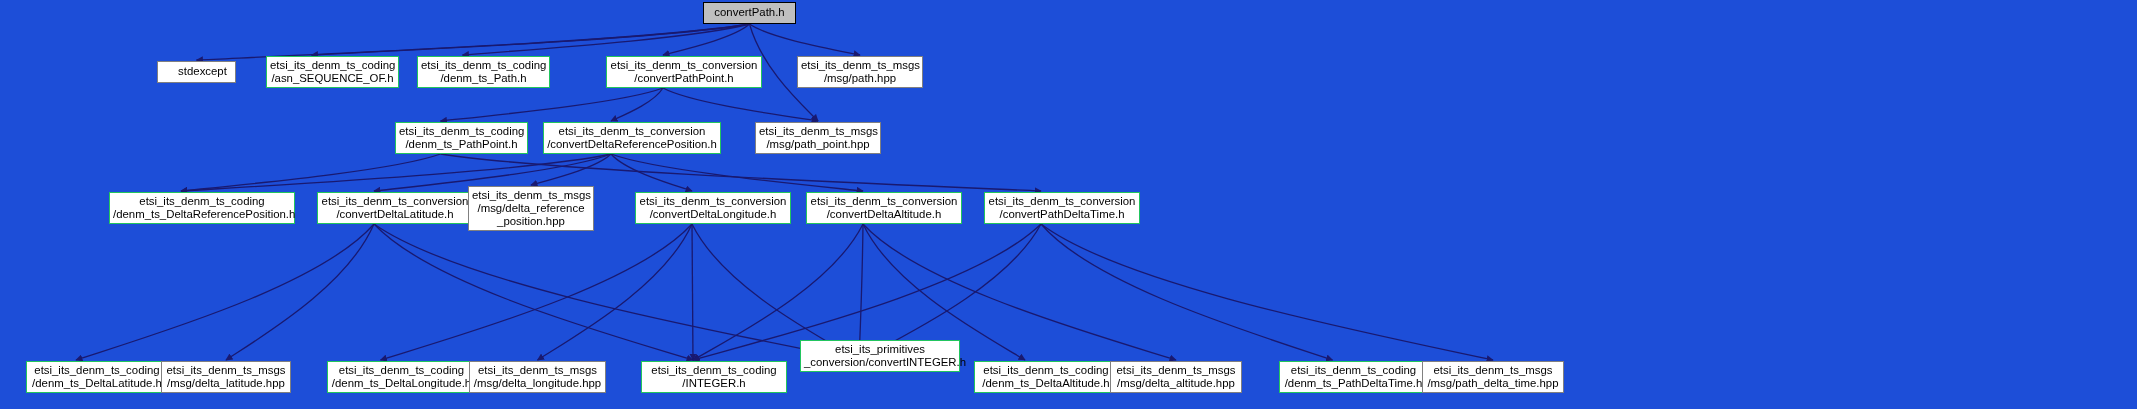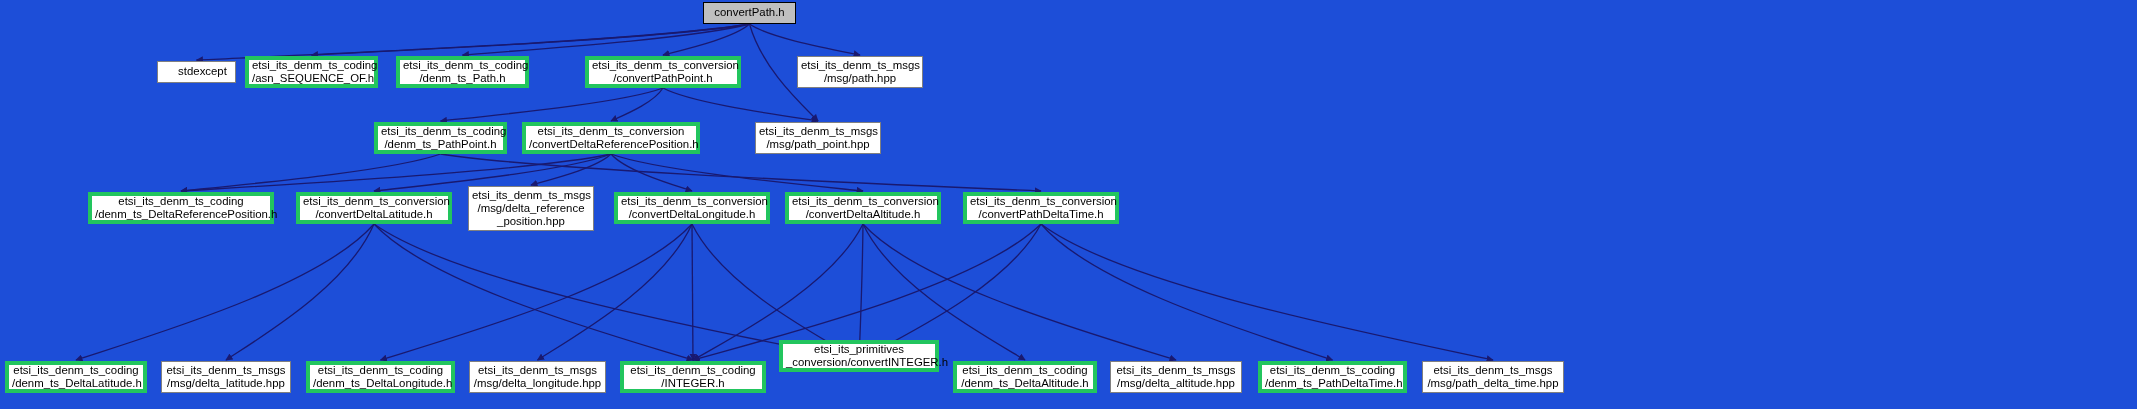--- a/index.html
+++ b/index.html
@@ -35,21 +35,22 @@
     font-size: 11.4px;
     line-height: 13.2px;
     color: #000000;
     background: #ffffff;
     border: 1px solid #808080;
     white-space: pre;
     letter-spacing: 0px;
     z-index: 5;
   }
   .node.solid {
-    border: 4px solid #22c55e;
+    border: 1px solid #22c55e;
+    margin-left: 21px;
   }
   .node.root {
     background: #bfbfbf;
     border: 1px solid #000000;
   }
   .node .lbl {
     display: block;
     width: 100%;
     padding: 0 3px;
     box-sizing: border-box;

